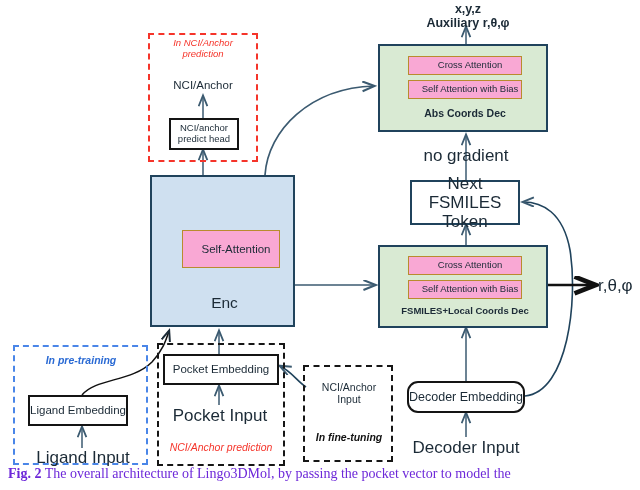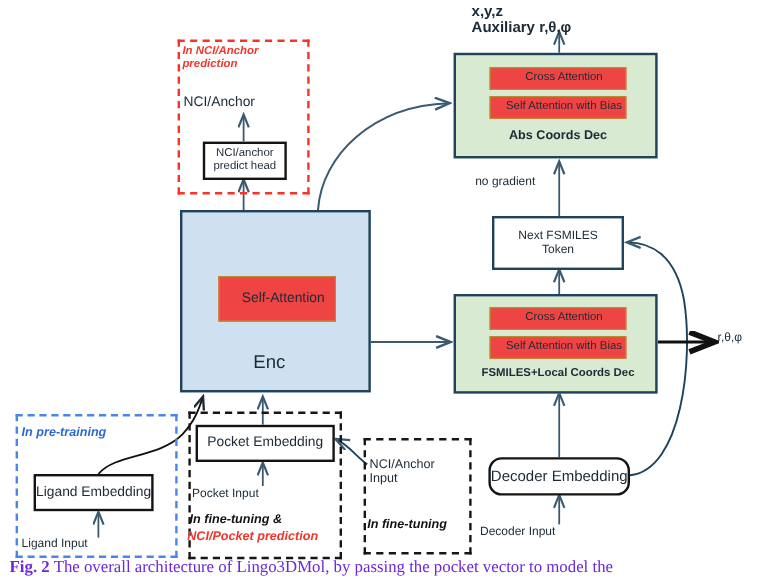--- a/index.html
+++ b/index.html
@@ -4,38 +4,38 @@
 <style>
   html,body{margin:0;padding:0;background:#ffffff;}
   body{width:640px;height:490px;position:relative;overflow:hidden;
        font-family:"Liberation Sans","DejaVu Sans",sans-serif;color:#1b2a36;}
   #stage{position:absolute;inset:0;width:640px;height:490px;}
   .node{position:absolute;box-sizing:border-box;display:flex;align-items:center;
         justify-content:center;text-align:center;line-height:1.12;}
   
   .enc{background:#cfe0f0;border:2.2px solid #20435c;}
   .greendec{background:#d9ead3;border:2.2px solid #20435c;}
-  .yellow{background:#ef4444;border:1.3px solid #b98b2e;padding-left:10px;}
+  .yellow{background:#f9a8d4;border:1.3px solid #b98b2e;padding-left:10px;}
   .whitebox{background:#ffffff;border:2px solid #141414;}
   .whitebox-thin{background:#ffffff;border:1.6px solid #141414;}
   
   .dash{position:absolute;box-sizing:border-box;background:transparent;}
   .dash-red{border:2.4px dashed #f5342a;}
   .dash-blue{border:2.4px dashed #4a86e8;}
   .dash-black{border:2.4px dashed #161616;}
   
-  .lbl{position:absolute;line-height:1.15;white-space:pre-line;}
-  .ital-red{color:#f5342a;font-style:italic;font-weight:bold;}
+  .lbl{position:absolute;text-align:center;line-height:1.15;white-space:pre-line;}
+  .ital-red{color:#f5342a;font-style:italic;font-weight:normal;}
   .ital-blue{color:#2a6ad4;font-style:italic;font-weight:bold;}
   .ital-black{color:#111;font-style:italic;font-weight:bold;}
   .fs9{font-size:9.5px;}
   .fs10{font-size:10.5px;}
   .fs11{font-size:11.5px;}
   .fs12{font-size:12.5px;}
-  .fs13{font-size:10px;}
+  .fs13{font-size:17px;}
   .fs15{font-size:15.5px;}
   .caption{position:absolute;left:8px;top:466px;width:630px;font-family:"Liberation Serif","DejaVu Serif",serif;
            font-size:14px;color:#6d28d9;white-space:nowrap;overflow:hidden;}
   .caption b{font-weight:bold;}
   svg.wires{position:absolute;left:0;top:0;width:640px;height:490px;overflow:visible;}
 </style>
 </head>
 <body>
 
 <div id="stage">
@@ -105,21 +105,21 @@
 Auxiliary r,θ,φ</div>
 
   <div class="lbl fs9 ital-red" style="left:152px;top:38px;width:102px;">In NCI/Anchor
 prediction</div>
 
   <div class="lbl fs11" style="left:153px;top:79px;width:100px;">NCI/Anchor</div>
 
   <div class="node whitebox fs9" style="left:169px;top:118px;width:70px;height:32px;white-space:pre-line;">NCI/anchor
 predict head</div>
 
-  <div class="node enc" style="left:150px;top:175px;width:159px;height:152px;display:block;">
+  <div class="node enc" style="left:150px;top:175px;width:145px;height:152px;display:block;">
     <div class="node yellow fs11" style="left:30px;top:53px;width:98px;height:38px;">Self-Attention</div>
     <div class="lbl fs15" style="left:0;top:117px;width:145px;">Enc</div>
   </div>
 
   <div class="node greendec" style="left:378px;top:44px;width:170px;height:88px;display:block;">
     <div class="node yellow fs9" style="left:28px;top:10px;width:114px;height:19px;">Cross Attention</div>
     <div class="node yellow fs9" style="left:28px;top:34px;width:114px;height:19px;">Self Attention with Bias</div>
     <div class="lbl fs10" style="left:0;top:61px;width:170px;font-weight:bold;">Abs Coords Dec</div>
   </div>
 
@@ -143,23 +143,22 @@
   <div class="lbl fs10 ital-blue" style="left:18px;top:354px;width:126px;">In pre-training</div>
 
   <div class="node whitebox fs11" style="left:28px;top:395px;width:100px;height:31px;">Ligand Embedding</div>
 
   <div class="lbl fs13" style="left:18px;top:448px;width:130px;">Ligand Input</div>
 
   <div class="node whitebox fs11" style="left:163px;top:354px;width:116px;height:31px;">Pocket Embedding</div>
 
   <div class="lbl fs13" style="left:160px;top:406px;width:120px;">Pocket Input</div>
 
-  <div class="lbl fs10 ital-black" style="left:158px;top:427px;width:126px;">In fine-tuning &amp;</div>
 
-  <div class="lbl fs10 ital-red" style="left:156px;top:441px;width:130px;">NCI/Pocket prediction</div>
+  <div class="lbl fs10 ital-red" style="left:156px;top:441px;width:130px;">NCI/Anchor prediction</div>
 
   <div class="lbl fs10" style="left:308px;top:381px;width:82px;">NCI/Anchor
 Input</div>
 
   <div class="lbl fs10 ital-black" style="left:306px;top:431px;width:86px;">In fine-tuning</div>
 
   <div class="caption">
     <b>Fig. 2</b><span>  The overall architecture of Lingo3DMol, by passing the pocket vector to model the</span>
   </div>
 

